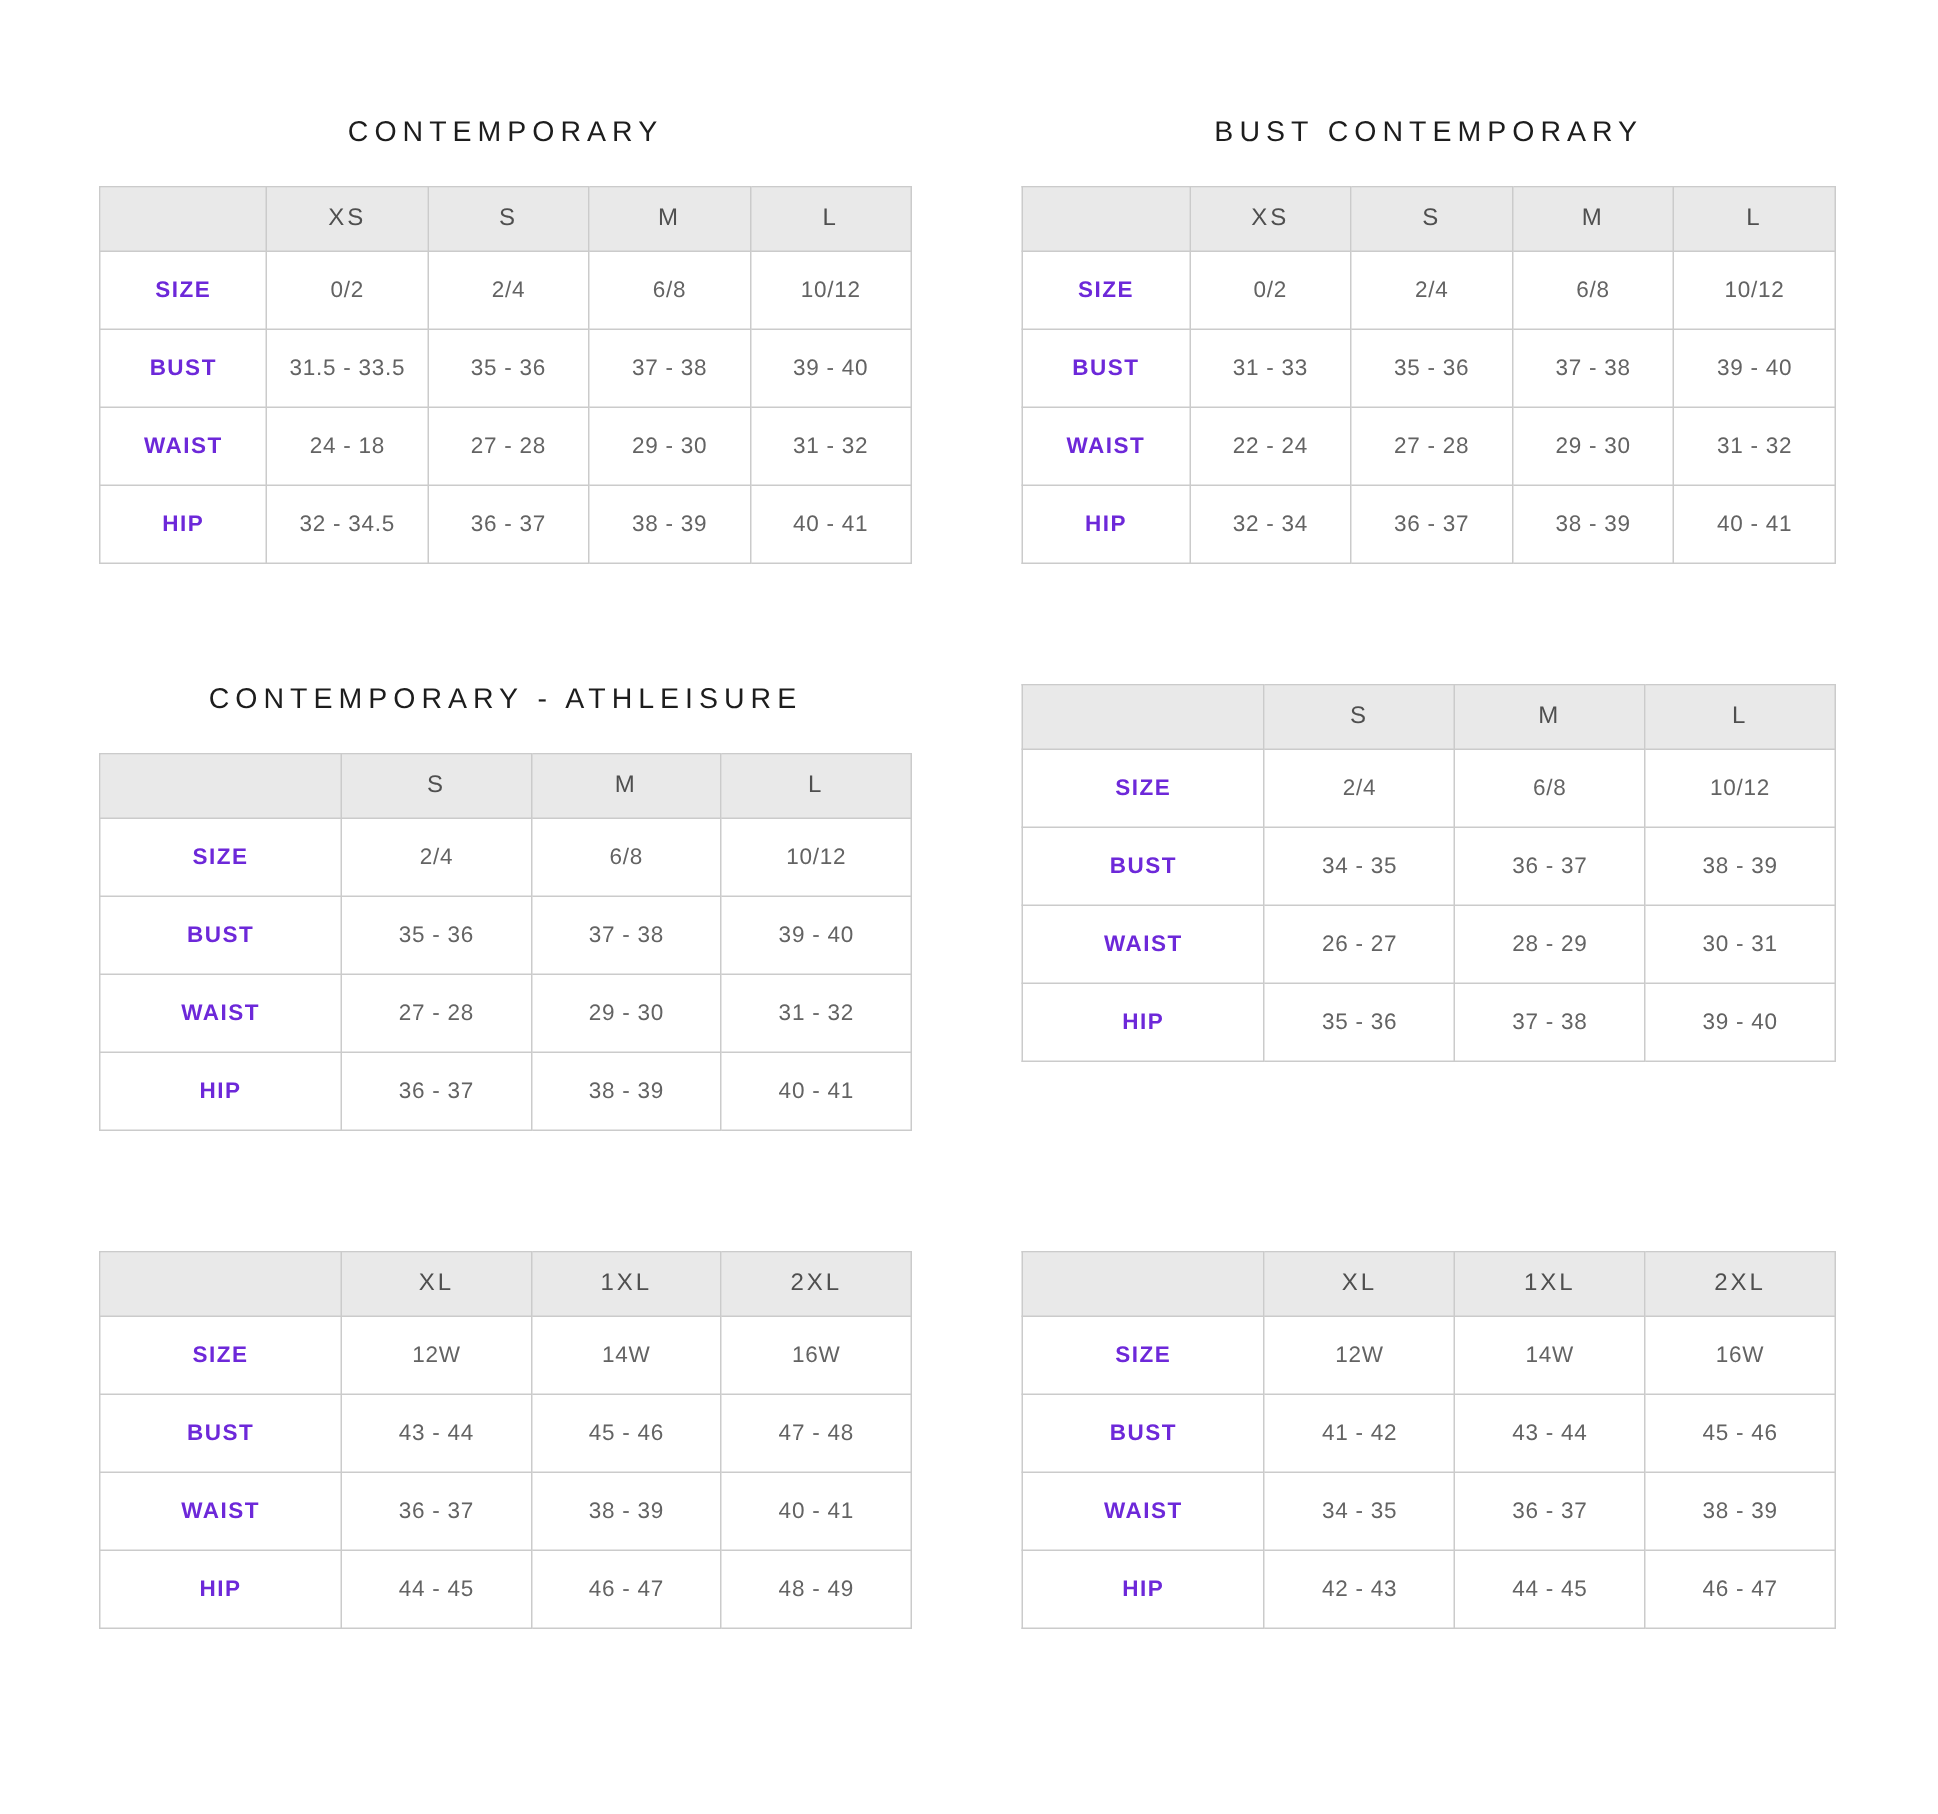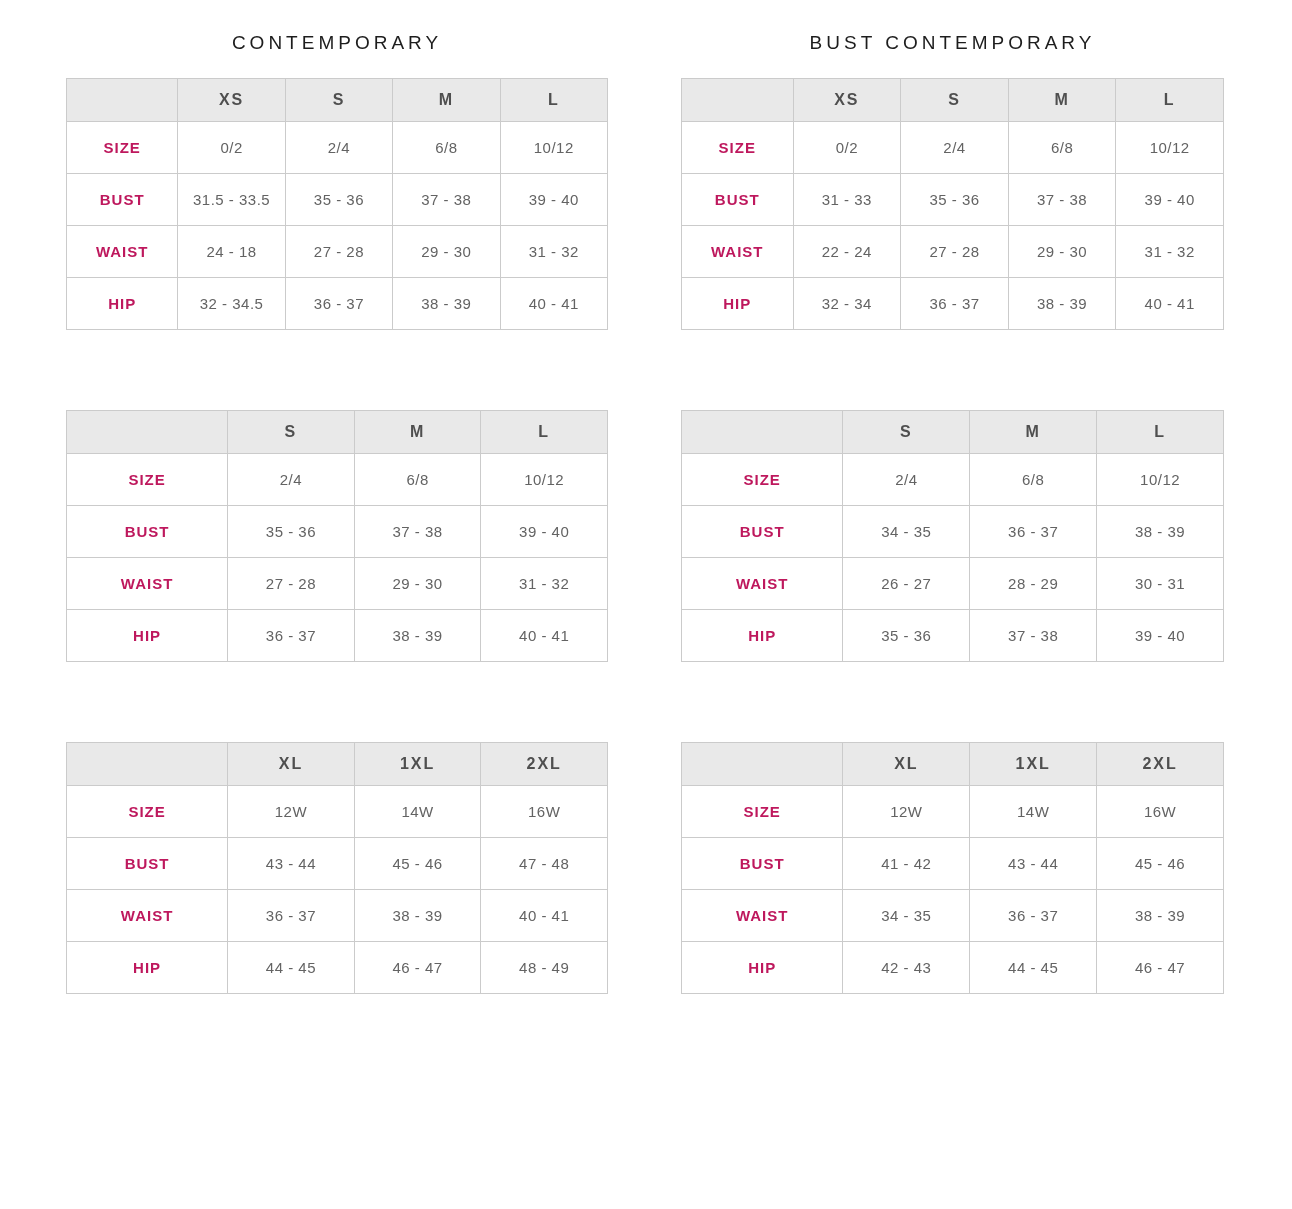--- a/index.html
+++ b/index.html
@@ -9,21 +9,21 @@
     background: #ffffff;
     font-family: "Liberation Sans", sans-serif;
     overflow: hidden;
     box-sizing: border-box;
   }
   .charts-grid {
     display: grid;
     grid-template-columns: 542px 543px;
     column-gap: 73px;
     row-gap: 80px;
-    padding: 32px 68px 0 66px;
+    padding: 78px 68px 0 66px;
     box-sizing: border-box;
   }
   .chart-section { width: 100%; }
   .table-title {
     margin: 0 0 24px 0;
     text-align: center;
     font-size: 19px;
     font-weight: 400;
     letter-spacing: 4px;
     color: #1d1d1d;
@@ -37,31 +37,31 @@
   table.size-table th, table.size-table td {
     border: 1px solid #cbcbcb;
     text-align: center;
     vertical-align: middle;
     padding: 0;
   }
   thead tr { height: 43px; }
   thead th {
     background: #e9e9e9;
     font-size: 16px;
-    font-weight: 700;
+    font-weight: 400;
     letter-spacing: 2px;
     color: #4f4f4f;
   }
   tbody tr { height: 52px; }
   tbody th.row-label {
     background: #ffffff;
     font-size: 15px;
     font-weight: 700;
     letter-spacing: 1px;
-    color: #be185d;
+    color: #6d28d9;
   }
   tbody td {
     background: #ffffff;
     font-size: 15px;
     font-weight: 400;
     letter-spacing: 0.5px;
     color: #636363;
   }
   table.cols-4 th.corner { width: 20.4%; }
   table.cols-3 th.corner { width: 29.6%; }
@@ -154,20 +154,21 @@
             <td>32 - 34</td>
             <td>36 - 37</td>
             <td>38 - 39</td>
             <td>40 - 41</td>
           </tr>
         </tbody>
     </table>
   </section>
 
   <section class="chart-section">
+    <h2 class="table-title">CONTEMPORARY - ATHLEISURE</h2>
     <table class="size-table cols-3">
       <thead>
         <tr>
           <th class="corner"></th>
         <th>S</th>
             <th>M</th>
             <th>L</th>
           </tr>
       </thead>
       <tbody>

